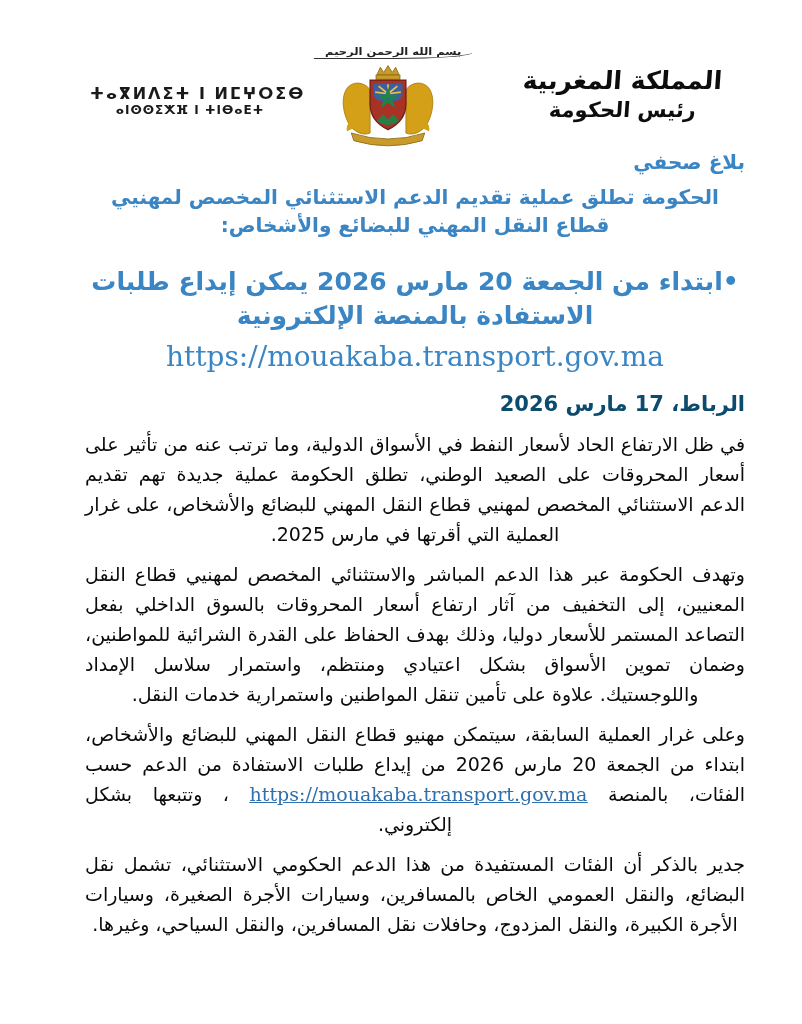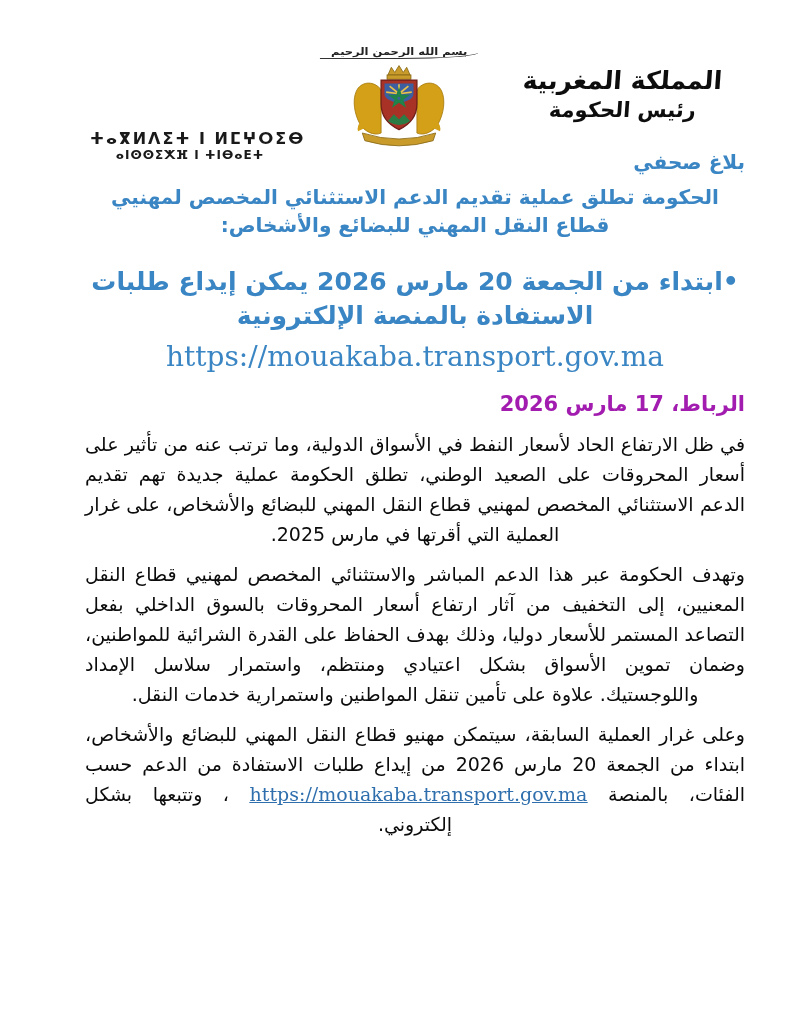--- a/index.html
+++ b/index.html
@@ -4,40 +4,40 @@
 <style>
   html,body{margin:0;padding:0;}
   body{
     width:802px;height:1024px;background:#ffffff;position:relative;
     font-family:"DejaVu Sans","Liberation Sans",sans-serif;color:#111;
     overflow:hidden;
   }
   
   .header{position:absolute;top:0;left:0;width:802px;height:150px;}
   .tifinagh{position:absolute;left:90px;top:84px;width:200px;text-align:center;color:#1a1a1a;}
-  .tifinagh .l1{font-size:16px;font-weight:bold;letter-spacing:2px;white-space:nowrap;margin-top:45px;}
+  .tifinagh .l1{font-size:16px;font-weight:bold;letter-spacing:2px;white-space:nowrap;}
   .tifinagh .l2{font-size:12px;font-weight:bold;letter-spacing:1px;margin-top:0;white-space:nowrap;}
-  .emblem-wrap{position:absolute;left:324px;top:40px;width:150px;text-align:center;}
+  .emblem-wrap{position:absolute;left:324px;top:40px;width:150px;}
   .bismillah{font-size:10px;font-weight:bold;color:#222;white-space:nowrap;
     transform:scaleX(1.15);letter-spacing:0px;border-bottom:1px solid #333;
     display:inline-block;padding:0 10px 1px 10px;border-radius:0 0 60%/8px 8px;}
   .calligraphy{position:absolute;left:515px;top:66px;width:215px;text-align:center;color:#0d0d0d;direction:rtl;}
   .calligraphy .k1{font-size:25px;font-weight:bold;white-space:nowrap;transform:skewX(-4deg);}
   .calligraphy .k2{font-size:21px;font-weight:bold;margin-top:3px;white-space:nowrap;transform:skewX(-4deg);}
   
   .content{position:absolute;left:85px;top:150px;width:660px;}
   .press-label{color:var(--blue);font-size:20px;font-weight:bold;direction:rtl;}
   .headline{color:var(--blue);font-size:20px;font-weight:bold;text-align:center;direction:rtl;
     line-height:1.4;margin-top:9px;}
   .bullet-line{color:var(--blue);font-size:25px;font-weight:bold;text-align:center;direction:rtl;
     line-height:1.35;margin-top:26px;}
   .url-line{color:var(--blue);font-size:28px;text-align:center;margin-top:7px;
     font-family:"DejaVu Serif","Liberation Serif",serif;}
   .url-line a{color:var(--blue);text-decoration:none;}
-  .dateline{color:#a21caf;font-size:21px;font-weight:bold;text-align:right;direction:rtl;margin-top:19px;}
+  .dateline{color:#0c4a6e;font-size:21px;font-weight:bold;text-align:right;direction:rtl;margin-top:19px;}
   .paras{direction:rtl;margin-top:13px;font-size:19px;line-height:30px;color:#0b0b0b;}
   .paras p{margin:0 0 10px 0;text-align:justify;text-align-last:center;}
   .inline-link{font-family:"DejaVu Serif","Liberation Serif",serif;color:var(--linkblue);
     text-decoration:underline;unicode-bidi:embed;}
   .inline-link a{color:var(--linkblue);}
   
   .emblem-svg{margin-top:2px;}
 </style>
 </head>
 <body>
@@ -101,15 +101,16 @@
   <div class="url-line">
     <a href="#">https://mouakaba.transport.gov.ma</a>
   </div>
 
   <div class="dateline">الرباط، 17 مارس 2026</div>
 
   <div class="paras">
     <p>في ظل الارتفاع الحاد لأسعار النفط في الأسواق الدولية، وما ترتب عنه من تأثير على أسعار المحروقات على الصعيد الوطني، تطلق الحكومة عملية جديدة تهم تقديم الدعم الاستثنائي المخصص لمهنيي قطاع النقل المهني للبضائع والأشخاص، على غرار العملية التي أقرتها في مارس 2025.</p>
     <p>وتهدف الحكومة عبر هذا الدعم المباشر والاستثنائي المخصص لمهنيي قطاع النقل المعنيين، إلى التخفيف من آثار ارتفاع أسعار المحروقات بالسوق الداخلي بفعل التصاعد المستمر للأسعار دوليا، وذلك بهدف الحفاظ على القدرة الشرائية للمواطنين، وضمان تموين الأسواق بشكل اعتيادي ومنتظم، واستمرار سلاسل الإمداد واللوجستيك. علاوة على تأمين تنقل المواطنين واستمرارية خدمات النقل.</p>
     <p><span>وعلى غرار العملية السابقة، سيتمكن مهنيو قطاع النقل المهني للبضائع والأشخاص، ابتداء من الجمعة 20 مارس 2026 من إيداع طلبات الاستفادة من الدعم حسب الفئات، بالمنصة </span><span class="inline-link" dir="ltr"><a href="#">https://mouakaba.transport.gov.ma</a></span><span> ، وتتبعها بشكل إلكتروني.</span></p>
+    <p>جدير بالذكر أن الفئات المستفيدة من هذا الدعم الحكومي الاستثنائي، تشمل نقل البضائع، والنقل العمومي الخاص بالمسافرين، وسيارات الأجرة الصغيرة، وسيارات الأجرة الكبيرة، والنقل المزدوج، وحافلات نقل المسافرين، والنقل السياحي، وغيرها.</p>
   </div>
 
 </div>
 
 </body></html>

